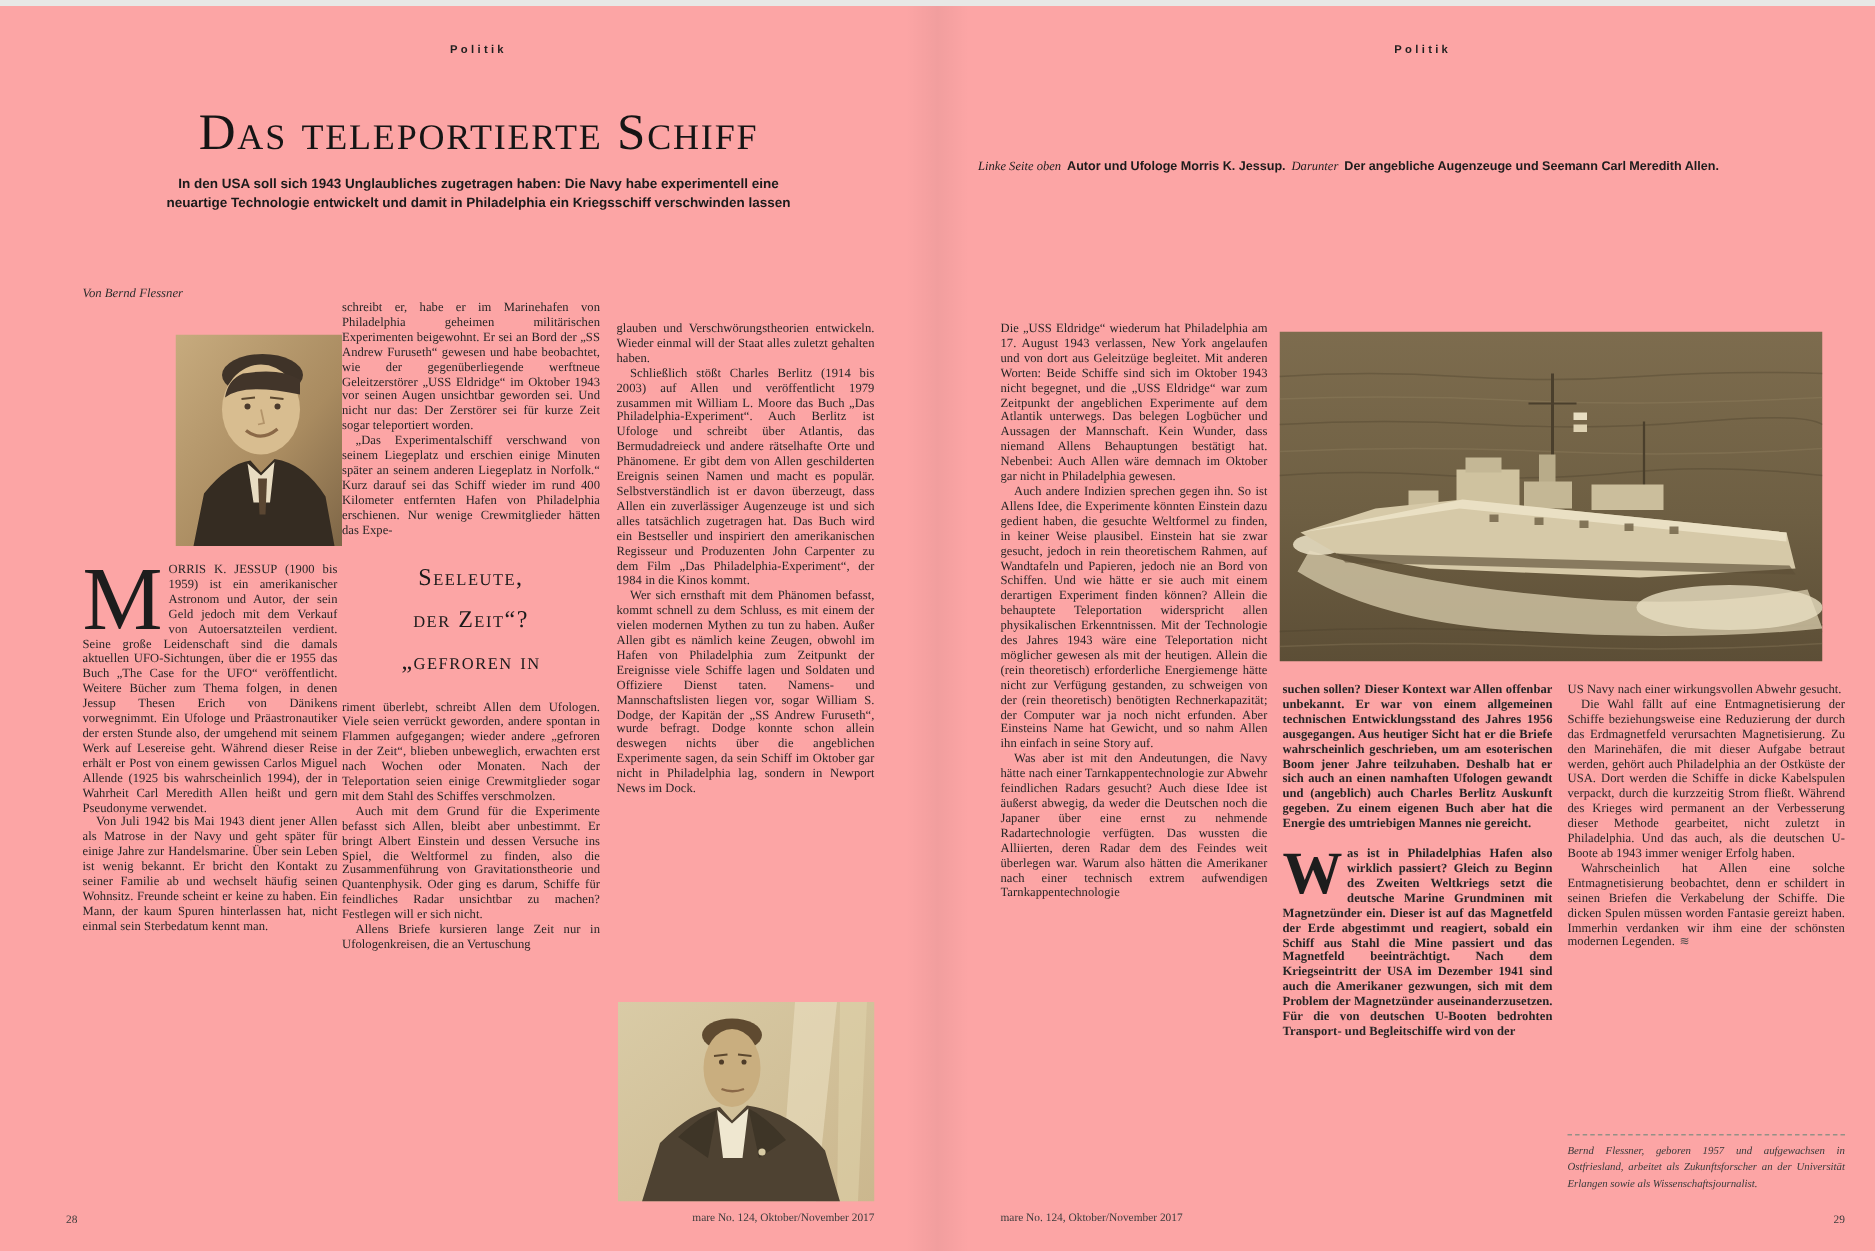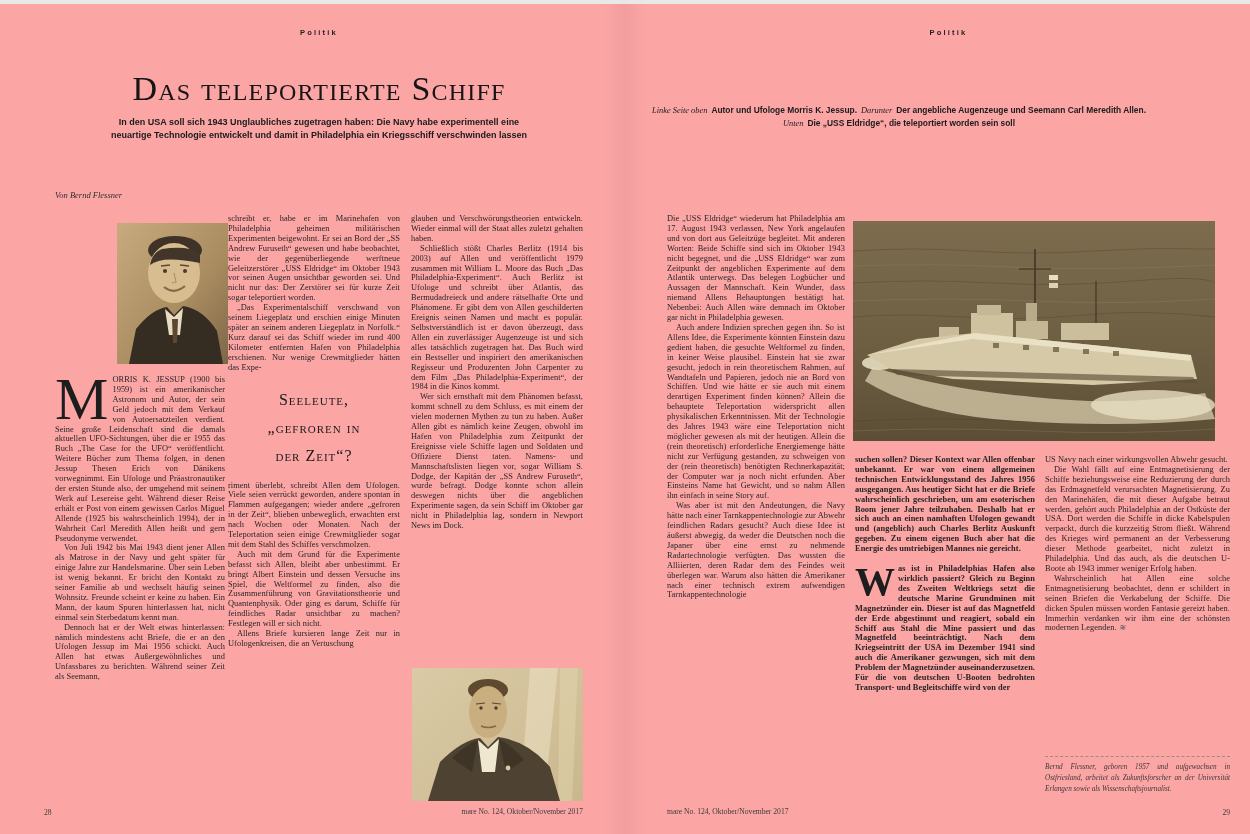--- a/index.html
+++ b/index.html
@@ -75,30 +75,29 @@
       <path d="M12,141 L19,106 Q35,86 50,84 L57,92 L66,83 Q86,86 100,108 L106,141 Z" fill="#352c22"></path>
       <path d="M48,86 L57,94 L66,85 L63,112 L52,112 Z" fill="#e8dcc2"></path>
       <path d="M55,96 L61,96 L60,120 L56,120 Z" fill="#5a4632"></path>
     </svg>
 
     <div class="abs col" style="left:55px;top:371px;width:170px;height:430px;">
       <p>
         <span class="dropcap">M</span><span>ORRIS K. JESSUP (1900 bis 1959) ist ein amerikanischer Astronom und Autor, der sein Geld jedoch mit dem Verkauf von Autoersatzteilen verdient. Seine große Leidenschaft sind die damals aktuellen UFO-Sichtungen, über die er 1955 das Buch „The Case for the UFO“ veröffentlicht. Weitere Bücher zum Thema folgen, in denen Jessup Thesen Erich von Dänikens vorwegnimmt. Ein Ufologe und Präastronautiker der ersten Stunde also, der umgehend mit seinem Werk auf Lesereise geht. Während dieser Reise erhält er Post von einem gewissen Carlos Miguel Allende (1925 bis wahrscheinlich 1994), der in Wahrheit Carl Meredith Allen heißt und gern Pseudonyme verwendet.</span>
       </p>
       <p class="ind">Von Juli 1942 bis Mai 1943 dient jener Allen als Matrose in der Navy und geht später für einige Jahre zur Handelsmarine. Über sein Leben ist wenig bekannt. Er bricht den Kontakt zu seiner Familie ab und wechselt häufig seinen Wohnsitz. Freunde scheint er keine zu haben. Ein Mann, der kaum Spuren hinterlassen hat, nicht einmal sein Sterbedatum kennt man.</p>
-      <p class="ind">Dennoch hat er der Welt etwas hinterlassen: nämlich mindestens acht Briefe, die er an den Ufologen Jessup im Mai 1956 schickt. Auch Allen hat etwas Außergewöhnliches und Unfassbares zu berichten. Während seiner Zeit als Seemann,</p>
-    </div>
-
-    <div class="abs col" style="left:228px;top:210px;width:172px;height:592px;">
+    </div>
+
+    <div class="abs col" style="left:228px;top:196px;width:172px;height:592px;">
       <p>schreibt er, habe er im Marinehafen von Philadelphia geheimen militärischen Experimenten beigewohnt. Er sei an Bord der „SS Andrew Furuseth“ gewesen und habe beobachtet, wie der gegenüberliegende werftneue Geleitzerstörer „USS Eldridge“ im Oktober 1943 vor seinen Augen unsichtbar geworden sei. Und nicht nur das: Der Zerstörer sei für kurze Zeit sogar teleportiert worden.</p>
       <p class="ind">„Das Experimentalschiff verschwand von seinem Liegeplatz und erschien einige Minuten später an seinem anderen Liegeplatz in Norfolk.“ Kurz darauf sei das Schiff wieder im rund 400 Kilometer entfernten Hafen von Philadelphia erschienen. Nur wenige Crewmitglieder hätten das Expe-</p>
       <p class="pullquote">
         <span>Seeleute,</span>
+        <span>der Zeit“?</span>
         <span>„gefroren in</span>
-        <span>der Zeit“?</span>
       </p>
       <p>riment überlebt, schreibt Allen dem Ufologen. Viele seien verrückt geworden, andere spontan in Flammen aufgegangen; wieder andere „gefroren in der Zeit“, blieben unbeweglich, erwachten erst nach Wochen oder Monaten. Nach der Teleportation seien einige Crewmitglieder sogar mit dem Stahl des Schiffes verschmolzen.</p>
       <p class="ind">Auch mit dem Grund für die Experimente befasst sich Allen, bleibt aber unbestimmt. Er bringt Albert Einstein und dessen Versuche ins Spiel, die Weltformel zu finden, also die Zusammenführung von Gravitationstheorie und Quantenphysik. Oder ging es darum, Schiffe für feindliches Radar unsichtbar zu machen? Festlegen will er sich nicht.</p>
       <p class="ind">Allens Briefe kursieren lange Zeit nur in Ufologenkreisen, die an Vertuschung</p>
     </div>
 
     <div class="abs col" style="left:411px;top:210px;width:172px;height:448px;">
       <p>glauben und Verschwörungstheorien entwickeln. Wieder einmal will der Staat alles zuletzt gehalten haben.</p>
       <p class="ind">Schließlich stößt Charles Berlitz (1914 bis 2003) auf Allen und veröffentlicht 1979 zusammen mit William L. Moore das Buch „Das Philadelphia-Experiment“. Auch Berlitz ist Ufologe und schreibt über Atlantis, das Bermudadreieck und andere rätselhafte Orte und Phänomene. Er gibt dem von Allen geschilderten Ereignis seinen Namen und macht es populär. Selbstverständlich ist er davon überzeugt, dass Allen ein zuverlässiger Augenzeuge ist und sich alles tatsächlich zugetragen hat. Das Buch wird ein Bestseller und inspiriert den amerikanischen Regisseur und Produzenten John Carpenter zu dem Film „Das Philadelphia-Experiment“, der 1984 in die Kinos kommt.</p>
       <p class="ind">Wer sich ernsthaft mit dem Phänomen befasst, kommt schnell zu dem Schluss, es mit einem der vielen modernen Mythen zu tun zu haben. Außer Allen gibt es nämlich keine Zeugen, obwohl im Hafen von Philadelphia zum Zeitpunkt der Ereignisse viele Schiffe lagen und Soldaten und Offiziere Dienst taten. Namens- und Mannschaftslisten liegen vor, sogar William S. Dodge, der Kapitän der „SS Andrew Furuseth“, wurde befragt. Dodge konnte schon allein deswegen nichts über die angeblichen Experimente sagen, da sein Schiff im Oktober gar nicht in Philadelphia lag, sondern in Newport News im Dock.</p>
@@ -130,23 +129,20 @@
     <div class="abs footer" style="left:44px;top:804px;">28</div>
     <div class="abs footer" style="left:383px;top:803px;width:200px;text-align:right;">mare No. 124, Oktober/November 2017</div>
   </section>
 
   <section>
     <div class="abs kicker" style="left:667px;top:24px;width:563px;">Politik</div>
 
     <div class="abs caption" style="left:616px;top:100px;width:570px;">
       <span class="cline">
         <span class="cap-i">Linke Seite oben</span><span class="cap-b">Autor und Ufologe Morris K. Jessup.</span><span class="cap-i">Darunter</span><span class="cap-b">Der angebliche Augenzeuge und Seemann Carl Meredith Allen.</span>
-      </span>
-      <span class="cline">
-        <span class="cap-i">Unten</span><span class="cap-b">Die „USS Eldridge“, die teleportiert worden sein soll</span>
       </span>
     </div>
 
     <div class="abs col" style="left:667px;top:210px;width:178px;height:592px;">
       <p>Die „USS Eldridge“ wiederum hat Philadelphia am 17. August 1943 verlassen, New York angelaufen und von dort aus Geleitzüge begleitet. Mit anderen Worten: Beide Schiffe sind sich im Oktober 1943 nicht begegnet, und die „USS Eldridge“ war zum Zeitpunkt der angeblichen Experimente auf dem Atlantik unterwegs. Das belegen Logbücher und Aussagen der Mannschaft. Kein Wunder, dass niemand Allens Behauptungen bestätigt hat. Nebenbei: Auch Allen wäre demnach im Oktober gar nicht in Philadelphia gewesen.</p>
       <p class="ind">Auch andere Indizien sprechen gegen ihn. So ist Allens Idee, die Experimente könnten Einstein dazu gedient haben, die gesuchte Weltformel zu finden, in keiner Weise plausibel. Einstein hat sie zwar gesucht, jedoch in rein theoretischem Rahmen, auf Wandtafeln und Papieren, jedoch nie an Bord von Schiffen. Und wie hätte er sie auch mit einem derartigen Experiment finden können? Allein die behauptete Teleportation widerspricht allen physikalischen Erkenntnissen. Mit der Technologie des Jahres 1943 wäre eine Teleportation nicht möglicher gewesen als mit der heutigen. Allein die (rein theoretisch) erforderliche Energiemenge hätte nicht zur Verfügung gestanden, zu schweigen von der (rein theoretisch) benötigten Rechnerkapazität; der Computer war ja noch nicht erfunden. Aber Einsteins Name hat Gewicht, und so nahm Allen ihn einfach in seine Story auf.</p>
       <p class="ind">Was aber ist mit den Andeutungen, die Navy hätte nach einer Tarnkappentechnologie zur Abwehr feindlichen Radars gesucht? Auch diese Idee ist äußerst abwegig, da weder die Deutschen noch die Japaner über eine ernst zu nehmende Radartechnologie verfügten. Das wussten die Alliierten, deren Radar dem des Feindes weit überlegen war. Warum also hätten die Amerikaner nach einer technisch extrem aufwendigen Tarnkappentechnologie</p>
     </div>
 
     <svg class="abs" style="left:853px;top:217px;" width="362" height="220" viewBox="0 0 362 220" role="img">

